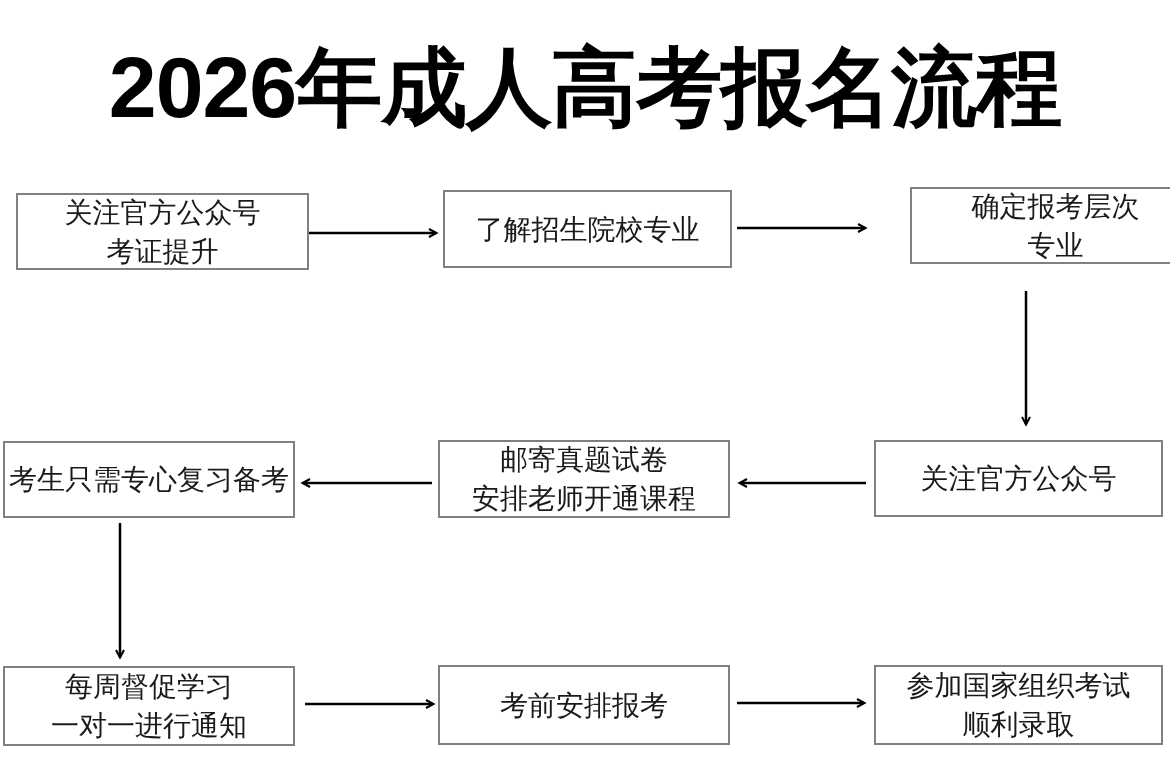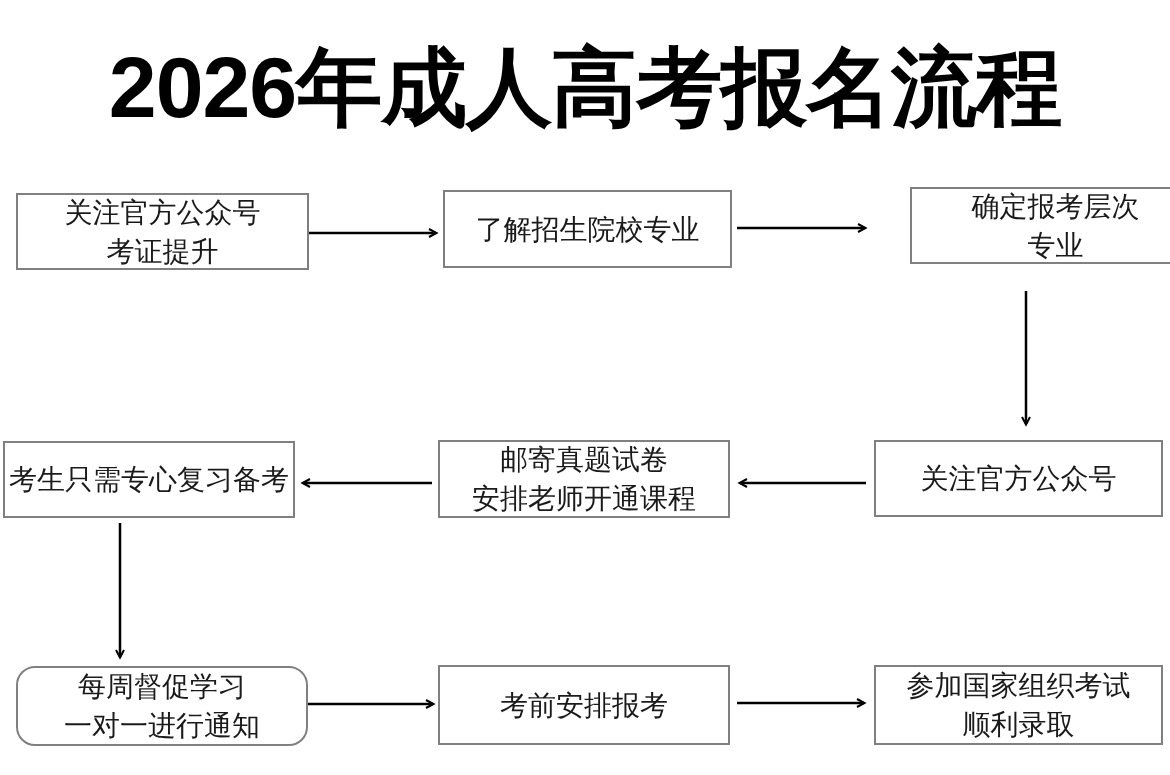--- a/index.html
+++ b/index.html
@@ -45,21 +45,21 @@
   }
   
   .n1 { left: 16px;   top: 193px; width: 293px; height: 77px; }
   .n2 { left: 443px; top: 190px; width: 289px; height: 78px; align-items: center; }
   .n3 { left: 872px; top: 187px; width: 291px; height: 77px; margin-left: 38px; }
   
   .n4 { left: 874px; top: 440px; width: 289px; height: 77px; }
   .n5 { left: 438px; top: 440px; width: 292px; height: 78px; }
   .n6 { left: 3px;   top: 441px; width: 292px; height: 77px; }
   
-  .n7 { left: 16px;   top: 666px; width: 292px; height: 80px; border-radius: 19px; }
+  .n7 { left: 3px;   top: 666px; width: 292px; height: 80px; }
   .n8 { left: 438px; top: 665px; width: 292px; height: 80px; }
   .n9 { left: 874px; top: 665px; width: 289px; height: 80px; }
 
   .edges-svg {
     position: absolute;
     left: 0;
     top: 0;
     width: 1170px;
     height: 775px;
     pointer-events: none;

